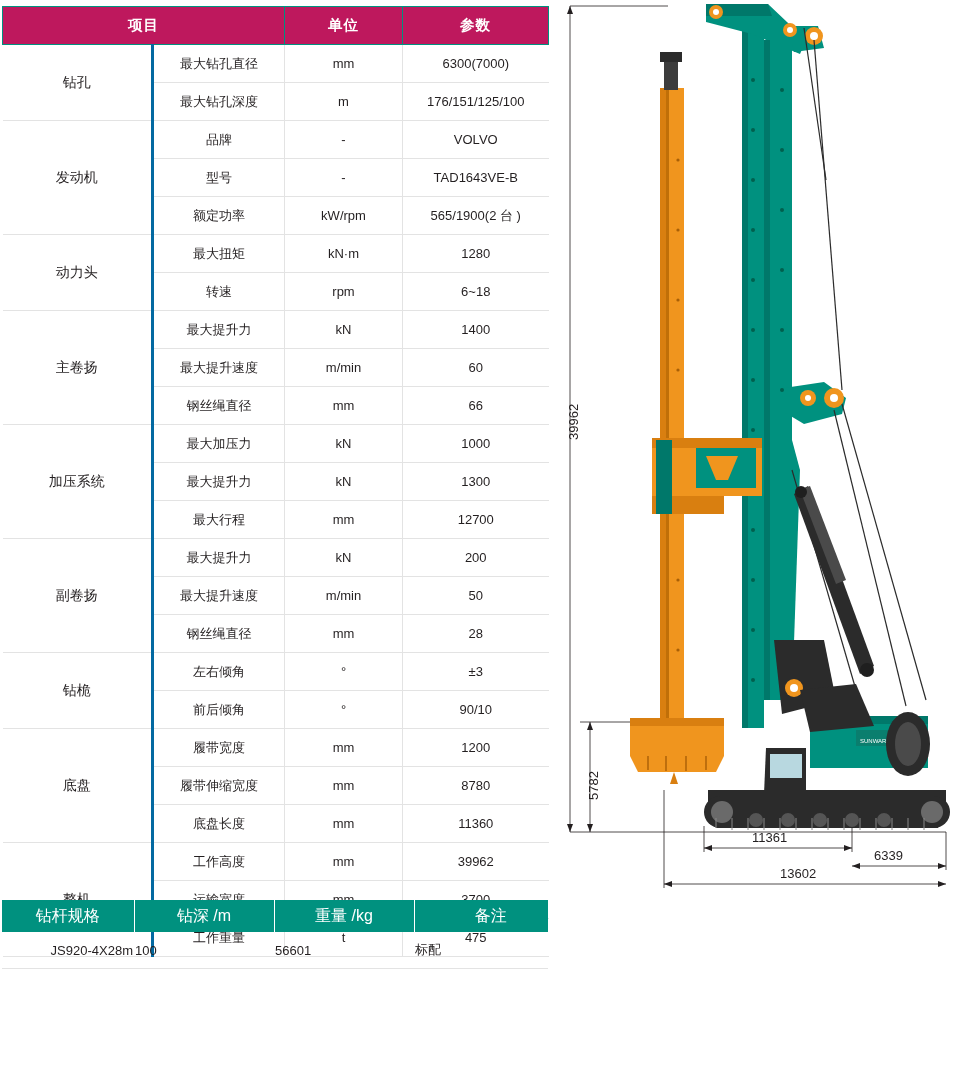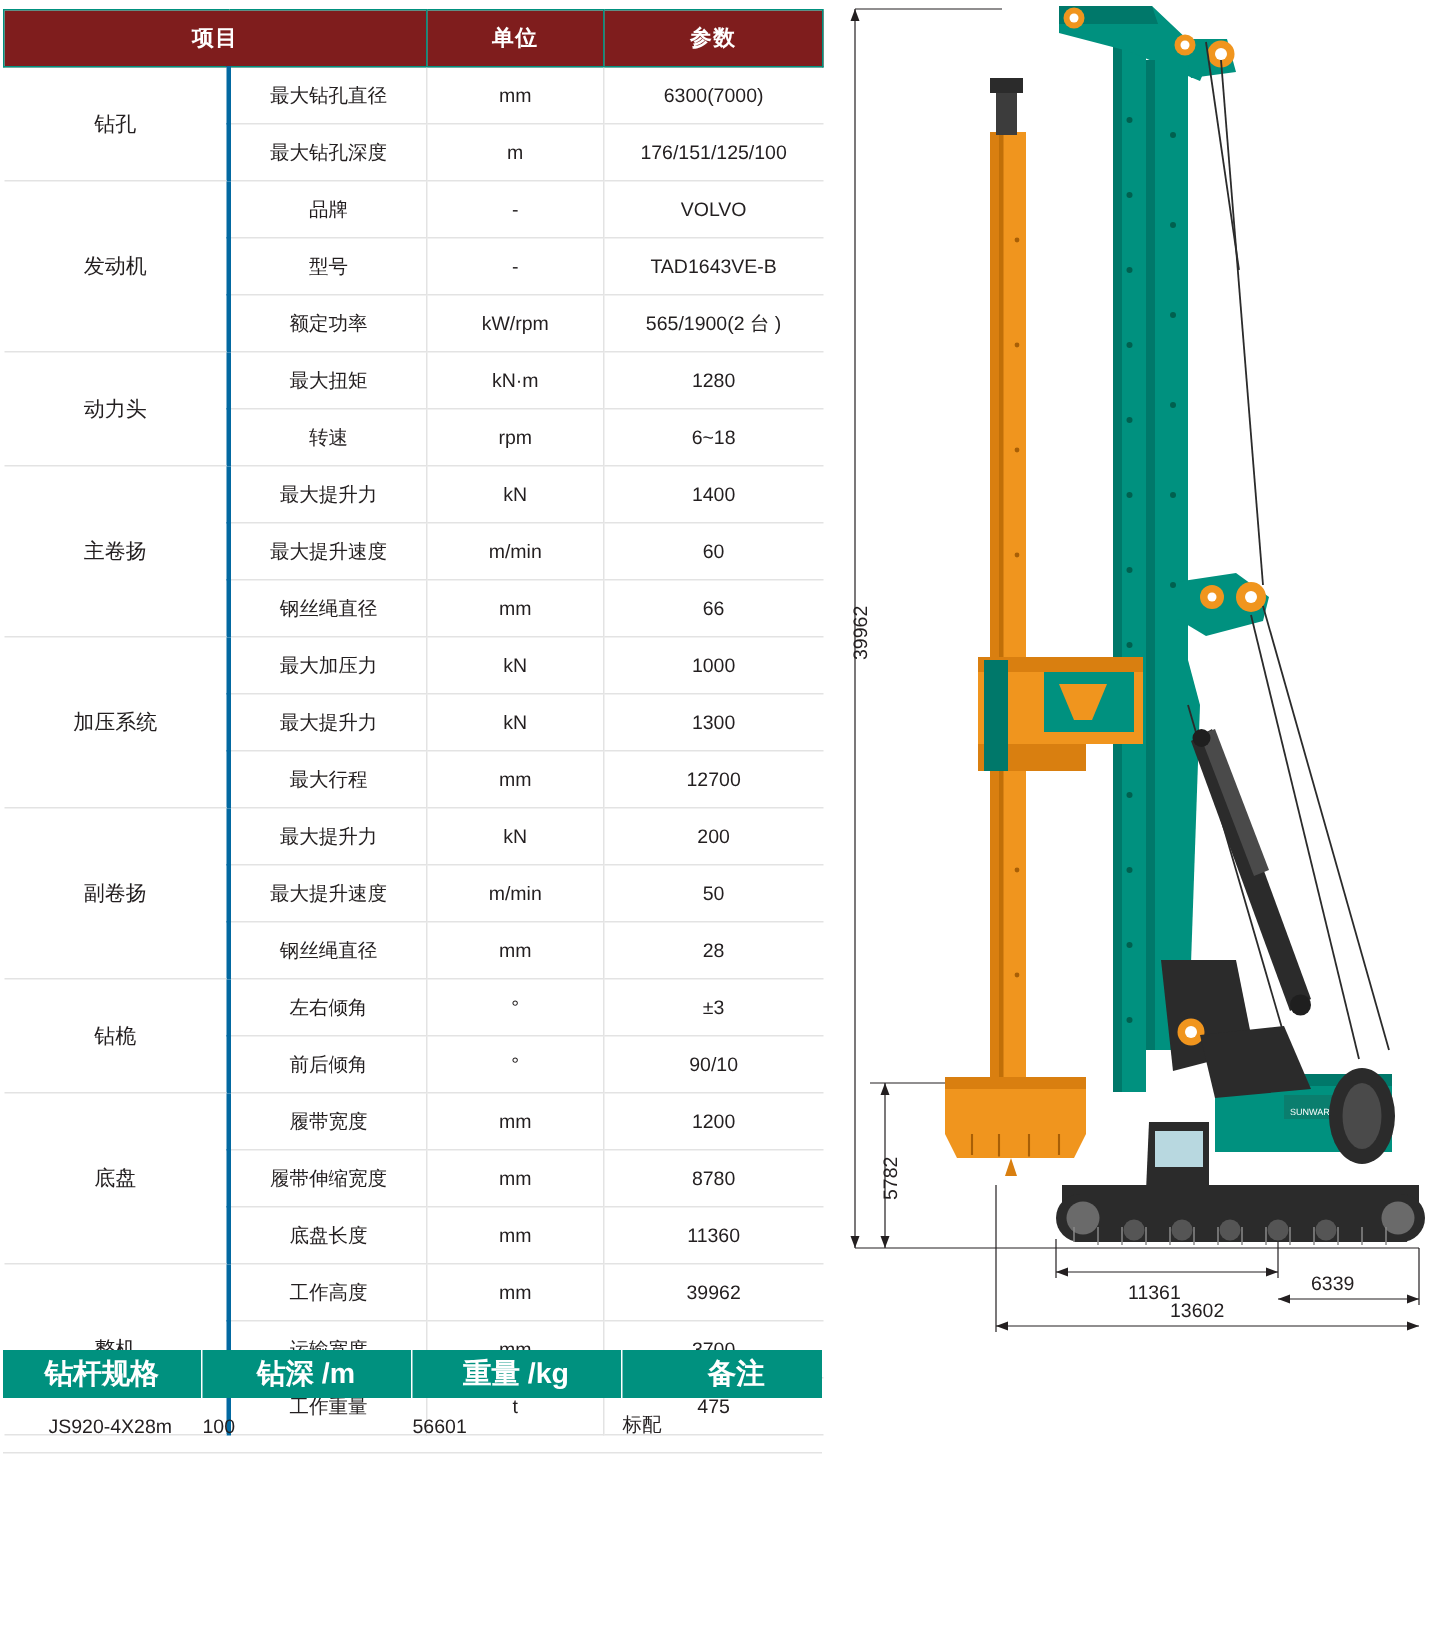--- a/index.html
+++ b/index.html
@@ -27,21 +27,21 @@
     left: 2px;
     top: 6px;
     width: 546px;
   }
   table.spec {
     border-collapse: collapse;
     width: 546px;
     table-layout: fixed;
   }
   table.spec th {
-    background: #7f1d1d;
+    background: #be185d;
     color: #ffffff;
     font-size: 14.5px;
     font-weight: bold;
     height: 35px;
     text-align: center;
     border: 1px solid #00917f;
     letter-spacing: 1px;
   }
   table.spec td {
     height: 35px;
@@ -75,36 +75,36 @@
     width: 546px;
   }
   table.rod {
     border-collapse: collapse;
     width: 546px;
     table-layout: fixed;
   }
   table.rod th {
     background: #00917f;
     color: #ffffff;
-    font-size: 19px;
-    font-weight: bold;
+    font-size: 16px;
+    font-weight: normal;
     height: 30px;
     text-align: center;
     border-right: 1px solid #ffffff;
   }
   table.rod th:last-child { border-right: none; padding-left: 20px; }
   table.rod td {
     height: 34px;
     font-size: 13px;
     text-align: left;
     border-bottom: 1px solid #e3e3e3;
     color: #231f20;
   }
   table.rod td.namecell {
-    text-align: center;
+    text-align: right;
     padding-left: 12px;
   }
   .rcol1 { width: 132px; }
   .rcol2 { width: 140px; }
   .rcol3 { width: 140px; }
   .rcol4 { width: 134px; }
 
   
   .drawing {
     position: absolute;
@@ -508,18 +508,18 @@
           <line x1="320" y1="830" x2="320" y2="818"></line>
           <line x1="336" y1="830" x2="336" y2="818"></line>
           <line x1="352" y1="830" x2="352" y2="818"></line>
           <line x1="368" y1="830" x2="368" y2="818"></line>
         </g>
       </g>
     </svg>
 
     <div class="dim-label vert-label" style="left: 10px; top: 440px;">39962</div>
     <div class="dim-label vert-label" style="left: 30px; top: 800px;">5782</div>
-    <div class="dim-label" style="left: 196px; top: 854px; text-align: center;">11361</div>
+    <div class="dim-label" style="left: 196px; top: 830px; text-align: center;">11361</div>
     <div class="dim-label" style="left: 318px; top: 848px;">6339</div>
     <div class="dim-label" style="left: 224px; top: 866px;">13602</div>
   </div>
 
 </div>
 
 </body></html>

